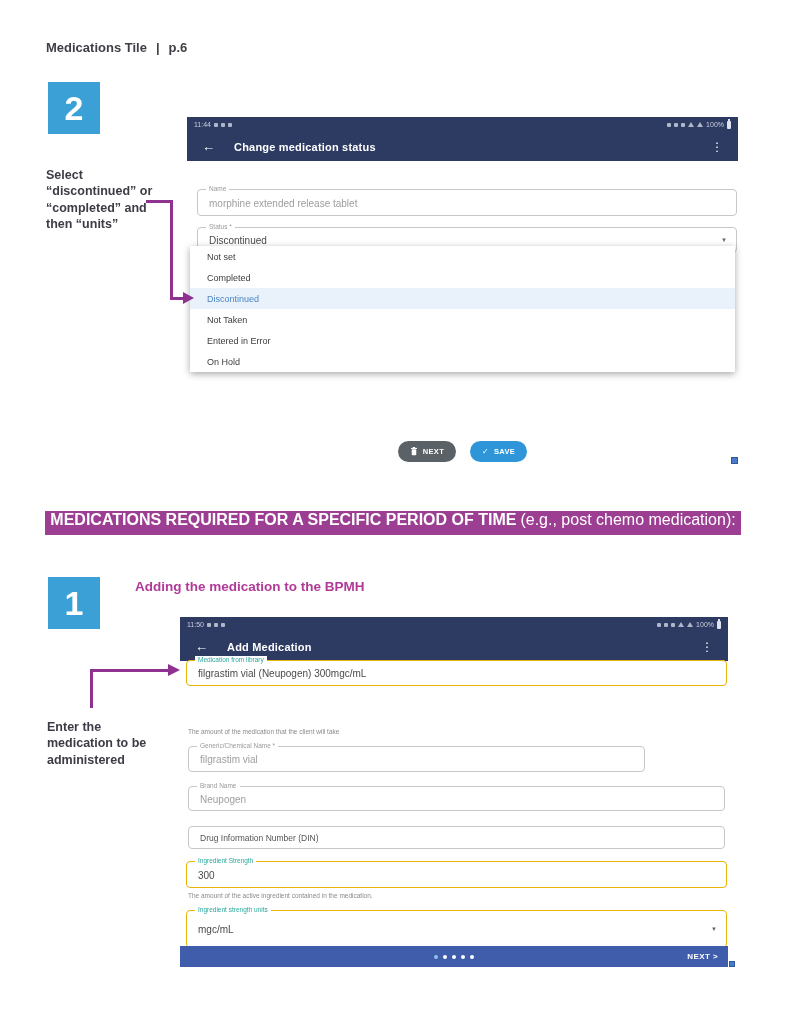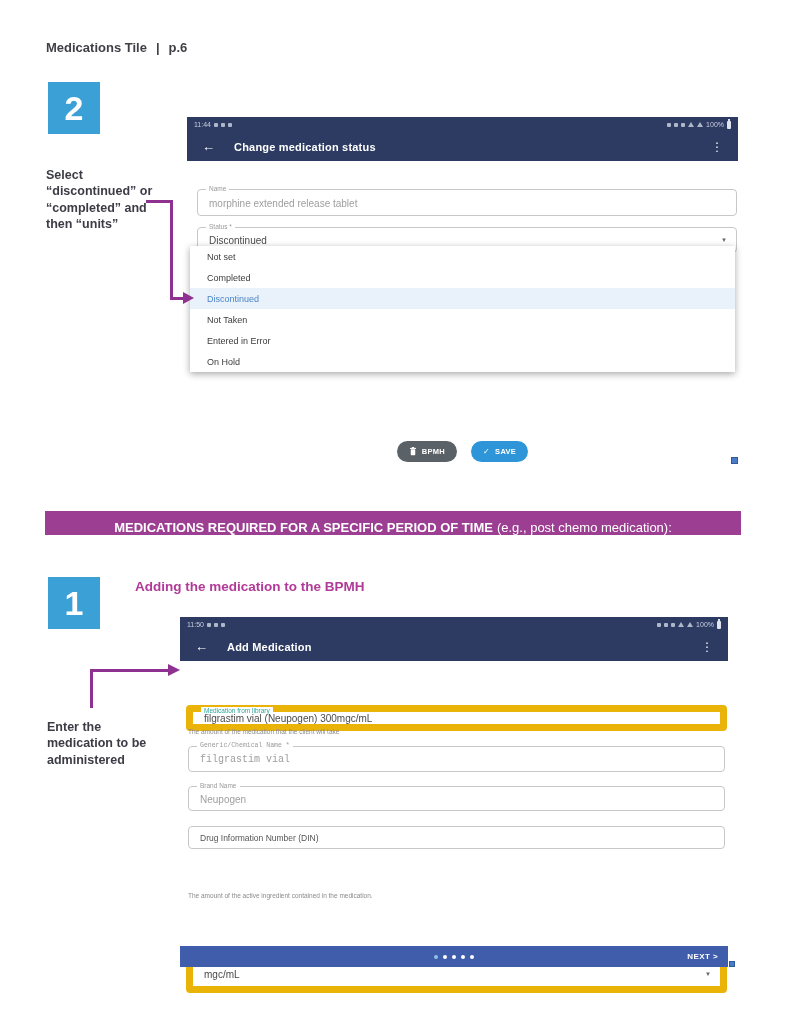--- a/index.html
+++ b/index.html
@@ -14,21 +14,21 @@
               display:flex; align-items:center; justify-content:center;
               font-size:34px; font-weight:bold; }
   #step2-box { left:48px; top:82px; }
   #step1-box { left:48px; top:577px; }
   .annotation { position:absolute; font-size:12.5px; font-weight:bold; color:#3c3c46; line-height:1.3; }
   #annotation2 { left:46px; top:167px; width:135px; }
   #annotation1 { left:47px; top:719px; width:140px; }
   .section-heading { position:absolute; left:135px; top:579px; font-size:13.5px;
                      font-weight:bold; color:#b13a98; }
   .banner { position:absolute; left:45px; top:511px; width:696px; height:24px; background:#9c3f92;
-            color:#fff; display:flex; align-items:flex-end; justify-content:center; font-size:13px; }
+            color:#fff; display:flex; align-items:flex-start; justify-content:center; font-size:16px; }
   .banner .b-bold { font-weight:bold; }
   .banner .b-normal { font-weight:normal; margin-left:4px; }
 
   
   .arrow-seg { position:absolute; background:#8e3190; z-index:9; }
   #arrow2-h1 { left:146px; top:200px; width:27px; height:3px; }
   #arrow2-v  { left:170px; top:200px; width:3px;  height:100px; }
   #arrow2-h2 { left:170px; top:297px; width:14px; height:3px; }
   .arrow-head { position:absolute; width:0; height:0; z-index:9;
                 border-top:6px solid transparent; border-bottom:6px solid transparent; }
@@ -51,21 +51,21 @@
   .sb-batt { width:4px; height:8px; background:#dfe3ee; border-radius:1px; position:relative; }
   .sb-batt:before { content:""; position:absolute; top:-1.5px; left:1px; width:2px; height:1.5px; background:#dfe3ee; }
   .appbar { position:absolute; left:0; right:0; top:15px; height:29px; background:#2d3b63; color:#fff;
             display:flex; align-items:center; padding:0 15px; }
   .appbar .back { font-size:13px; margin-right:19px; cursor:default; }
   .appbar .title { font-size:11px; font-weight:600; letter-spacing:.2px; }
   .appbar .menu { margin-left:auto; font-size:12px; }
 
   
   .field { position:absolute; border:1px solid #c7c7c7; border-radius:4px; background:#fff; }
-  .field.teal { border:7px solid #eab308;margin-top:45px; }
+  .field.teal { border:1px solid #eab308; }
   .flabel { position:absolute; top:-5px; left:8px; background:#fff; padding:0 3px;
             font-size:6.5px; color:#9a9a9a; white-space:nowrap; }
   .teal .flabel { color:#2aa79b; }
   .fvalue { position:absolute; left:11px; top:50%; transform:translateY(-50%);
             font-size:10px; color:#9e9e9e; white-space:nowrap; }
   .fvalue.dark { color:#4a4a4a; }
   .caret { position:absolute; right:9px; top:50%; transform:translateY(-50%);
            font-size:6px; color:#666; }
   .helper { position:absolute; font-size:6.5px; color:#8a8a8a; left:8px; }
 
@@ -82,21 +82,21 @@
   .pill { height:21px; border-radius:11px; color:#fff; font-size:7.5px; font-weight:bold;
           display:flex; align-items:center; padding:0 12px; gap:5px; letter-spacing:.3px; }
   .pill.clear { background:#5a6268; }
   .pill.save  { background:#2e96d8; }
   .pill .check { font-size:8px; font-weight:normal; }
 
   
   #s2-f1 { left:6px; top:43px;  width:541px; height:26px; }
   #s2-f2 { left:6px; top:81px;  width:541px; height:26px; }
   #s2-helper1 { top:111px; }
-  #s2-f3 { left:8px; top:129px; width:537px; height:26px;font-family:Liberation Mono, monospace; }
+  #s2-f3 { left:8px; top:129px; width:457px; height:26px; }
   #s2-f4 { left:8px; top:169px; width:537px; height:25px; }
   #s2-f5 { left:8px; top:209px; width:537px; height:23px; }
   #s2-f5 .fvalue { color:#555; font-size:8.5px; }
   #s2-f6 { left:6px; top:244px; width:541px; height:27px; }
   #s2-helper2 { top:275px; }
   #s2-f7 { left:6px; top:293px; width:541px; height:38px; }
   #s2-footer { position:absolute; left:0; right:0; top:329px; height:21px; background:#3f5dab;
                display:flex; align-items:center; justify-content:center; }
   .dots { display:flex; gap:5px; }
   .dot { width:4px; height:4px; border-radius:50%; background:#fff; }
@@ -176,21 +176,21 @@
       <div class="dd-item">On Hold</div>
     </div>
 
     <div id="s1-buttons">
       <div class="pill clear">
         <svg width="8" height="9" viewBox="0 0 10 12">
           <rect x="2" y="3" width="6" height="8" rx="1" fill="#fff"></rect>
           <rect x="1" y="1.2" width="8" height="1.4" fill="#fff"></rect>
           <rect x="3.5" y="0" width="3" height="1.5" fill="#fff"></rect>
         </svg>
-        <span>BPMH</span>
+        <span>NEXT</span>
       </div>
       <div class="pill save">
         <span class="check">✓</span>
         <span>SAVE</span>
       </div>
     </div>
   </div>
   <div class="handle" id="handle1"></div>
 
   <div class="banner">
@@ -249,20 +249,24 @@
 
     <div class="field" id="s2-f4">
       <span class="flabel">Brand Name</span>
       <span class="fvalue">Neupogen</span>
     </div>
 
     <div class="field" id="s2-f5">
       <span class="fvalue">Drug Information Number (DIN)</span>
     </div>
 
+    <div class="field teal" id="s2-f6">
+      <span class="flabel">Ingredient Strength</span>
+      <span class="fvalue dark">300</span>
+    </div>
     <div class="helper" id="s2-helper2">The amount of the active ingredient contained in the medication.</div>
 
     <div class="field teal" id="s2-f7">
       <span class="flabel">Ingredient strength units</span>
       <span class="fvalue dark">mgc/mL</span>
       <span class="caret">▼</span>
     </div>
 
     <div id="s2-footer">
       <div class="dots">

